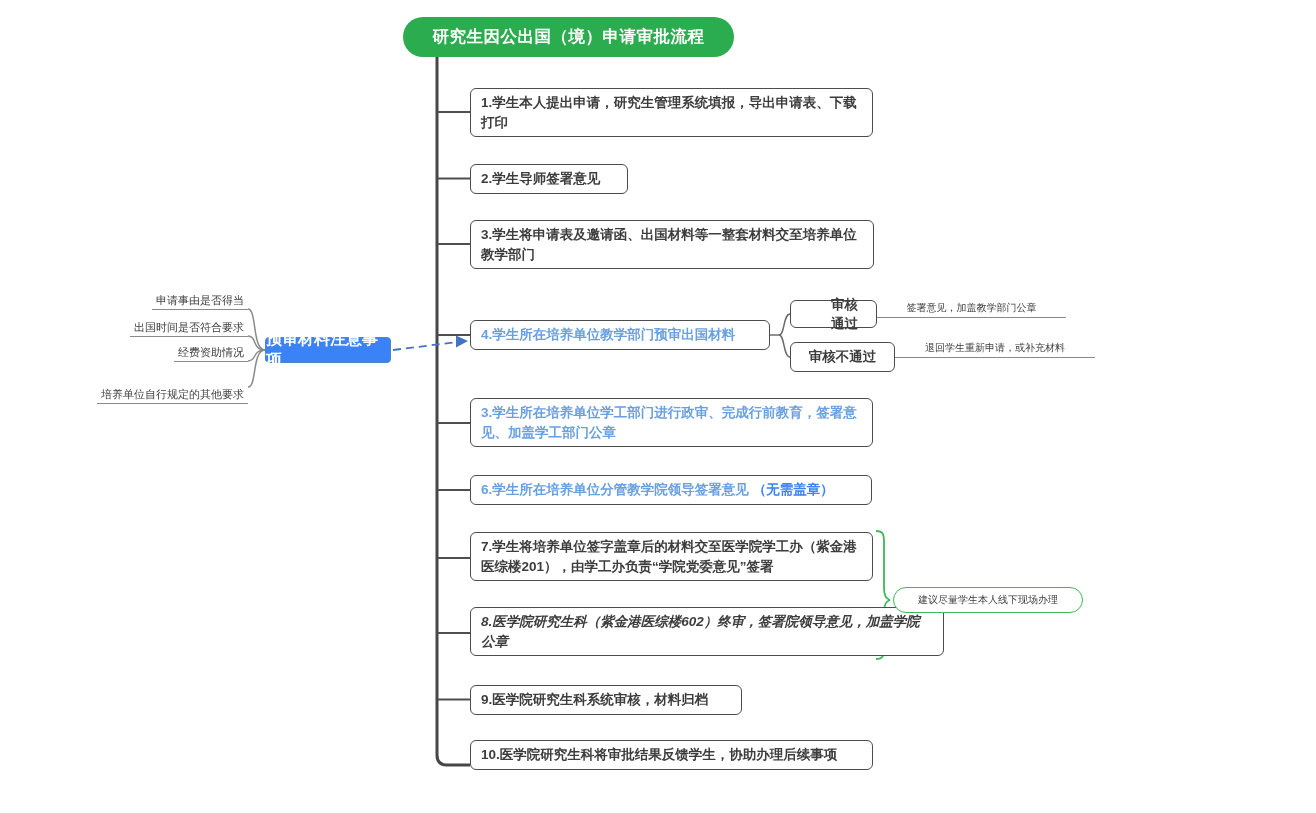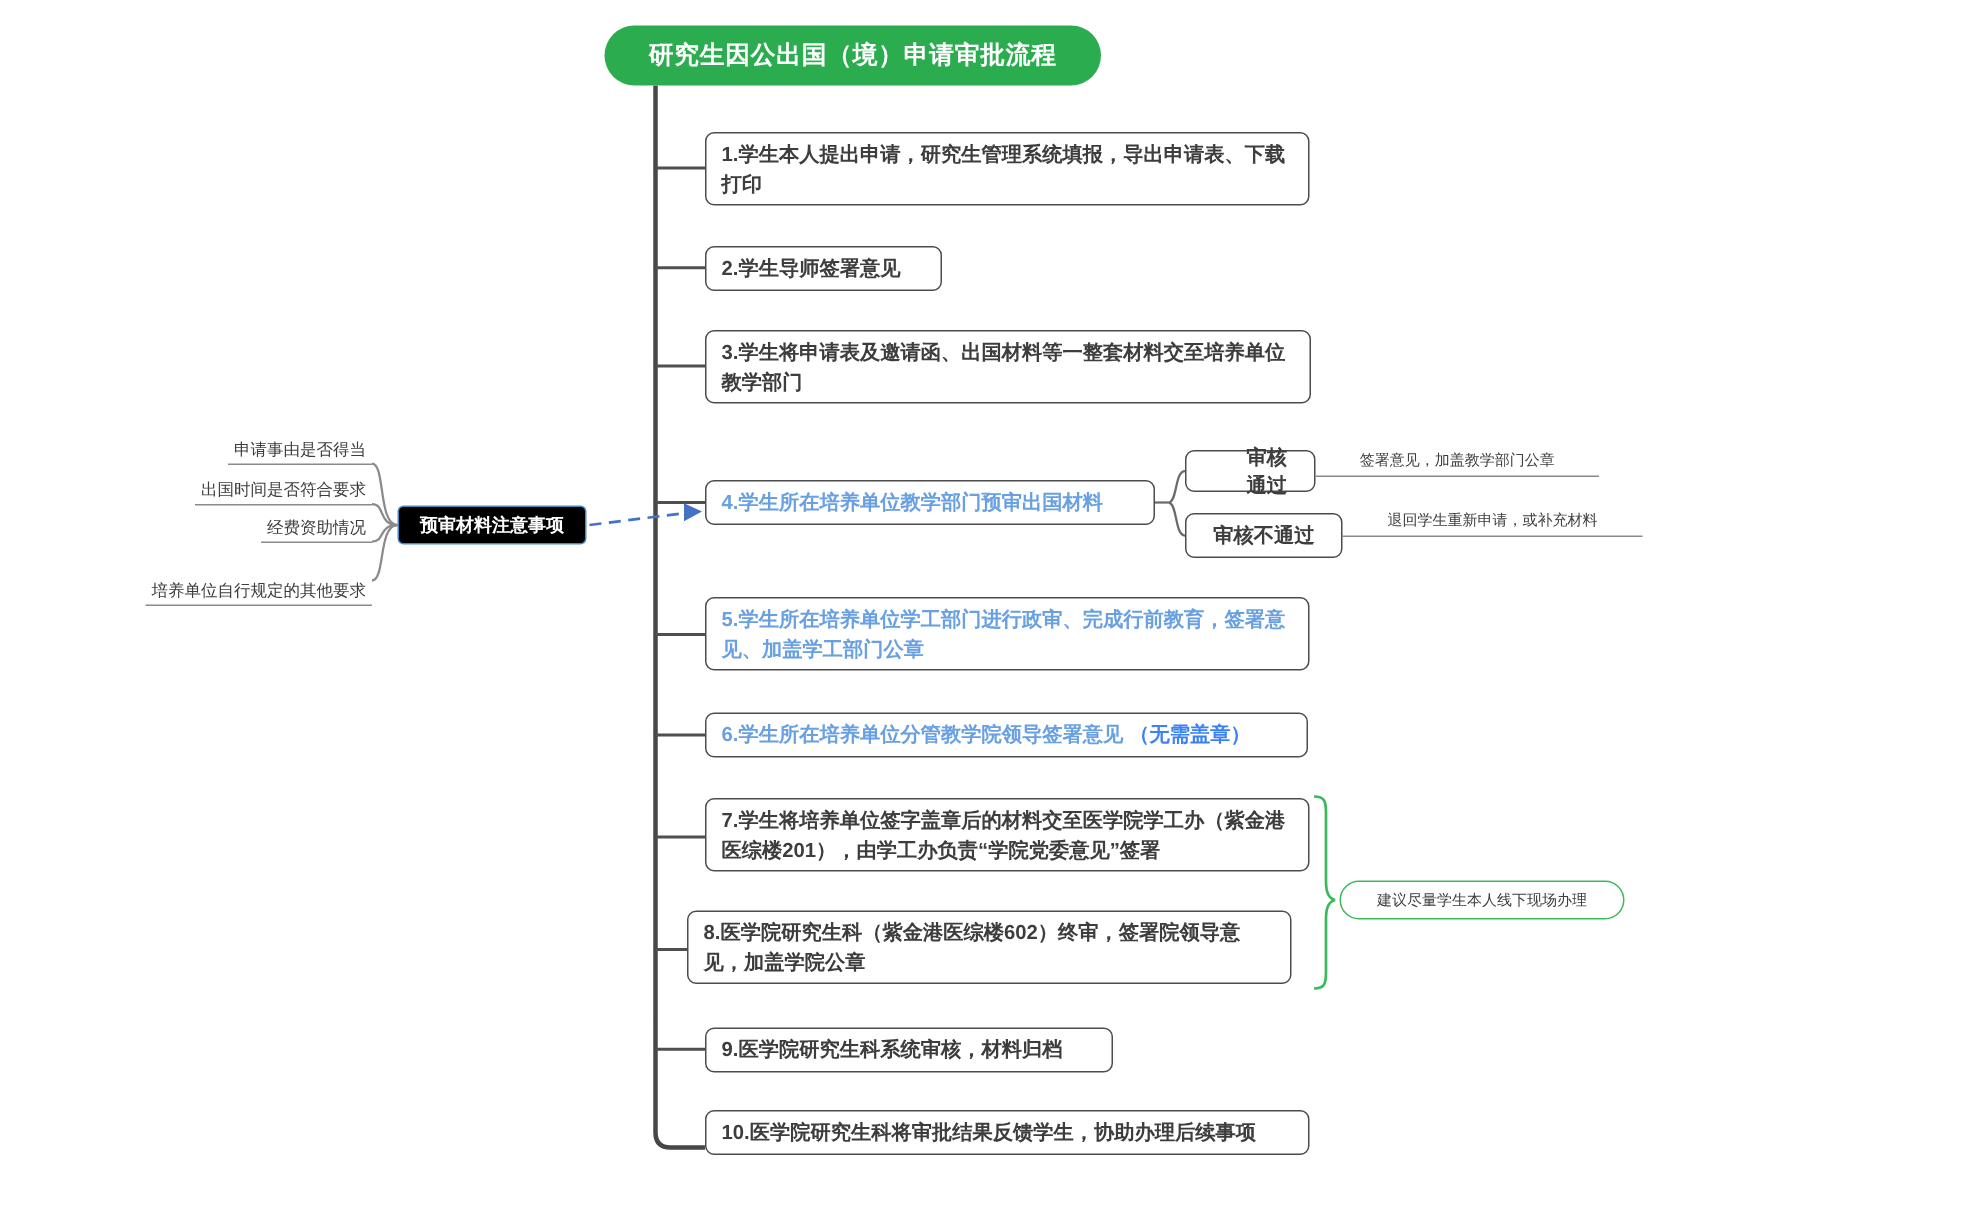--- a/index.html
+++ b/index.html
@@ -24,23 +24,23 @@
     background:#ffffff;border:1.5px solid #4c4c4c;border-radius:6px;
     padding:4px 10px;font-size:13.5px;font-weight:bold;line-height:19.5px;
     color:#3d3d3d;
   }
   .node .txt-blue{color:#69a0e2;}
   .node .txt-red{color:#3b82f6;margin-left:4px;}
   .node.small{display:flex;align-items:center;justify-content:center;padding:3px 8px;}
 
   .precheck-box{
     position:absolute;left:265px;top:337px;width:126px;height:26px;
-    background:#000000;border:1px solid #4a88c4;border-radius:4px;
+    background:#3b82f6;border:1px solid #4a88c4;border-radius:4px;
     display:flex;align-items:center;justify-content:center;
-    color:#ffffff;font-size:12px;font-weight:bold;box-sizing:border-box;
+    color:#ffffff;font-size:16px;font-weight:bold;box-sizing:border-box;
   }
   .line-node{
     position:absolute;white-space:nowrap;
     font-size:11px;color:#3d3d3d;line-height:16px;
     padding:0 4px 1px 4px;border-bottom:1.5px solid #8a8a8a;
   }
   .underline-note{
     position:absolute;white-space:nowrap;text-align:center;
     font-size:10px;color:#3d3d3d;line-height:16px;
     padding-bottom:1px;border-bottom:1.5px solid #8a8a8a;
@@ -109,32 +109,32 @@
 
   <div class="node" style="left:470px;top:220px;width:404px;">
     <span>3.学生将申请表及邀请函、出国材料等一整套材料交至培养单位教学部门</span>
   </div>
 
   <div class="node" style="left:470px;top:320px;width:300px;">
     <span class="txt-blue">4.学生所在培养单位教学部门预审出国材料</span>
   </div>
 
   <div class="node" style="left:470px;top:398px;width:403px;">
-    <span class="txt-blue">5.学生所在培养单位学工部门进行政审、完成行前教育，签署意见、加盖学工部门公章</span>
+    <span class="txt-blue">3.学生所在培养单位学工部门进行政审、完成行前教育，签署意见、加盖学工部门公章</span>
   </div>
 
   <div class="node" style="left:470px;top:475px;width:402px;">
     <span class="txt-blue">6.学生所在培养单位分管教学院领导签署意见</span><span class="txt-red">（无需盖章）</span>
   </div>
 
   <div class="node" style="left:470px;top:532px;width:403px;">
     <span>7.学生将培养单位签字盖章后的材料交至医学院学工办（紫金港医综楼201），由学工办负责“学院党委意见”签署</span>
   </div>
 
-  <div class="node" style="left:458px;top:607px;width:403px;">
+  <div class="node" style="left:470px;top:607px;width:474px;font-style:italic;">
     <span>8.医学院研究生科（紫金港医综楼602）终审，签署院领导意见，加盖学院公章</span>
   </div>
 
   <div class="node" style="left:470px;top:685px;width:272px;">
     <span>9.医学院研究生科系统审核，材料归档</span>
   </div>
 
   <div class="node" style="left:470px;top:740px;width:403px;">
     <span>10.医学院研究生科将审批结果反馈学生，协助办理后续事项</span>
   </div>

